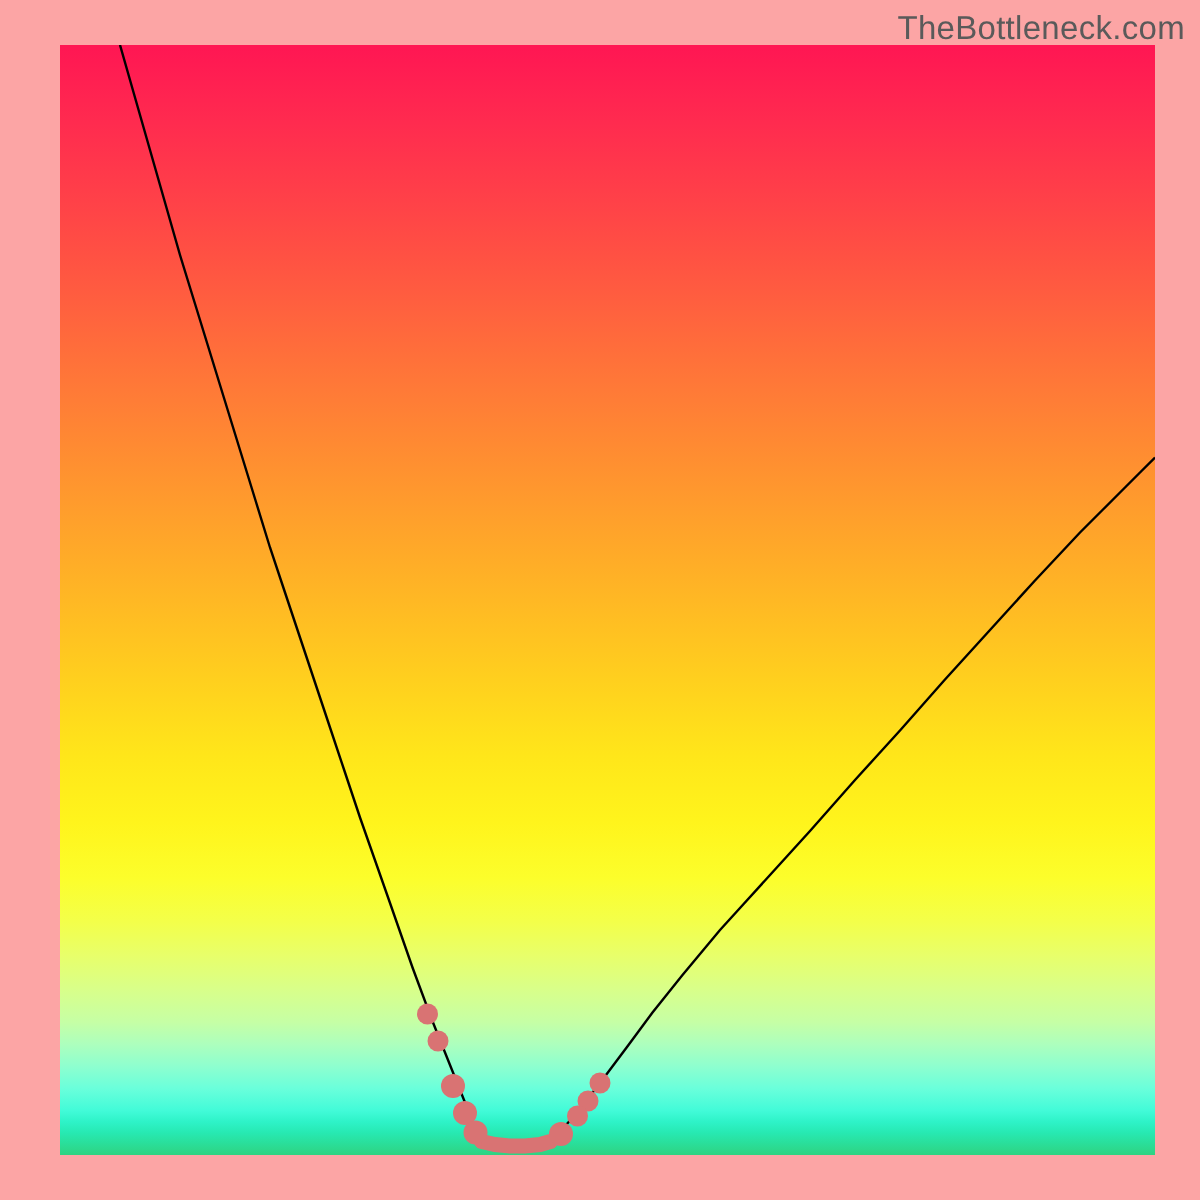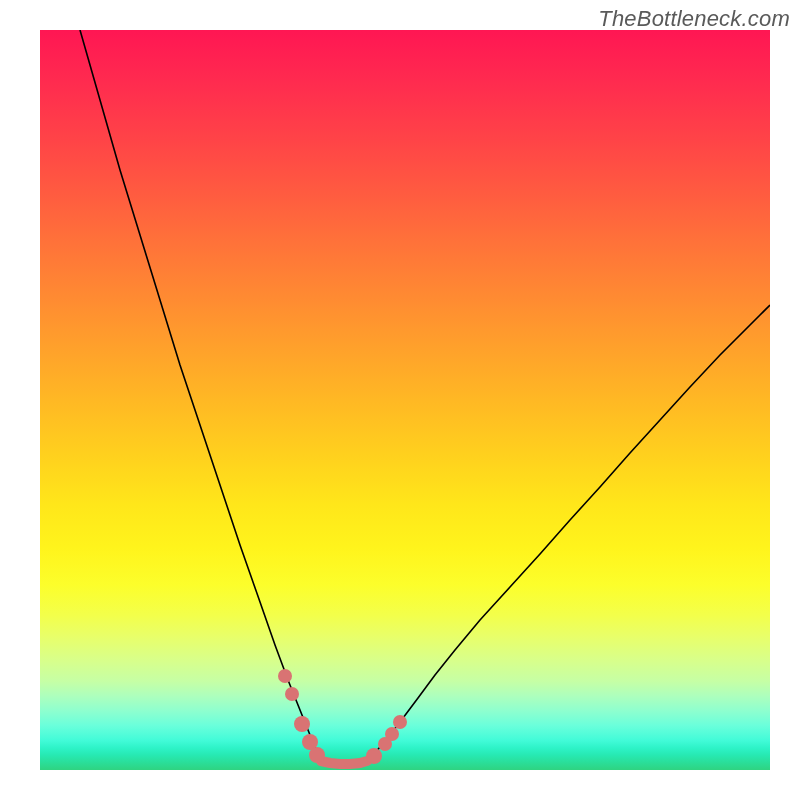--- a/index.html
+++ b/index.html
@@ -8,22 +8,21 @@
     width: 800px;
     height: 800px;
     overflow: hidden;
     background: #000;
     font-family: Arial, Helvetica, sans-serif;
   }
   .frame {
     position: relative;
     width: 800px;
     height: 800px;
-    background: #ffffff;
-    font-style: italic;
+    background: #fca5a5;
   }
   .plot-area {
     position: absolute;
     left: 40px;
     top: 30px;
     width: 730px;
     height: 740px;
     
     background: linear-gradient(to bottom,
       #ff1653 0%,

